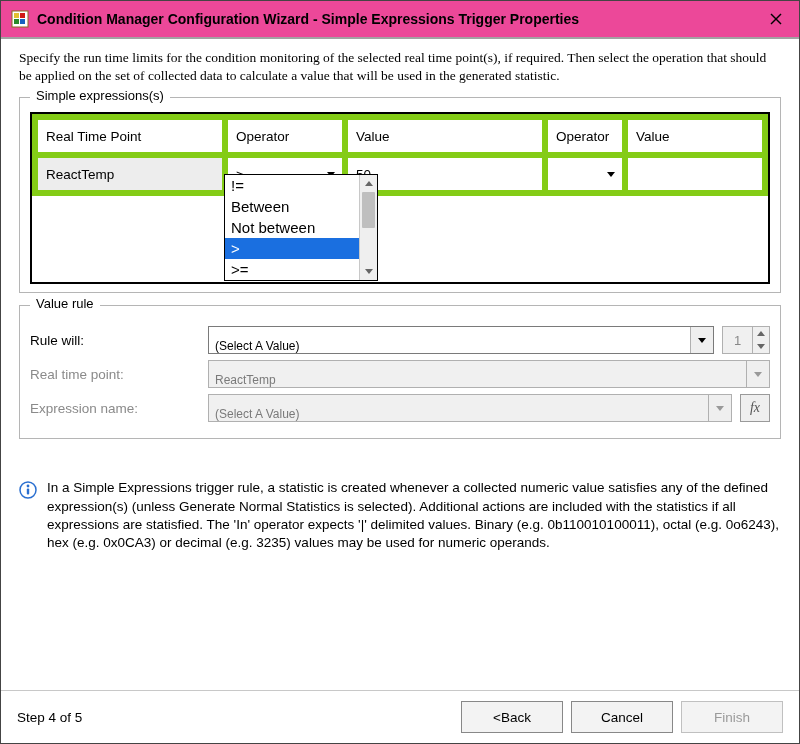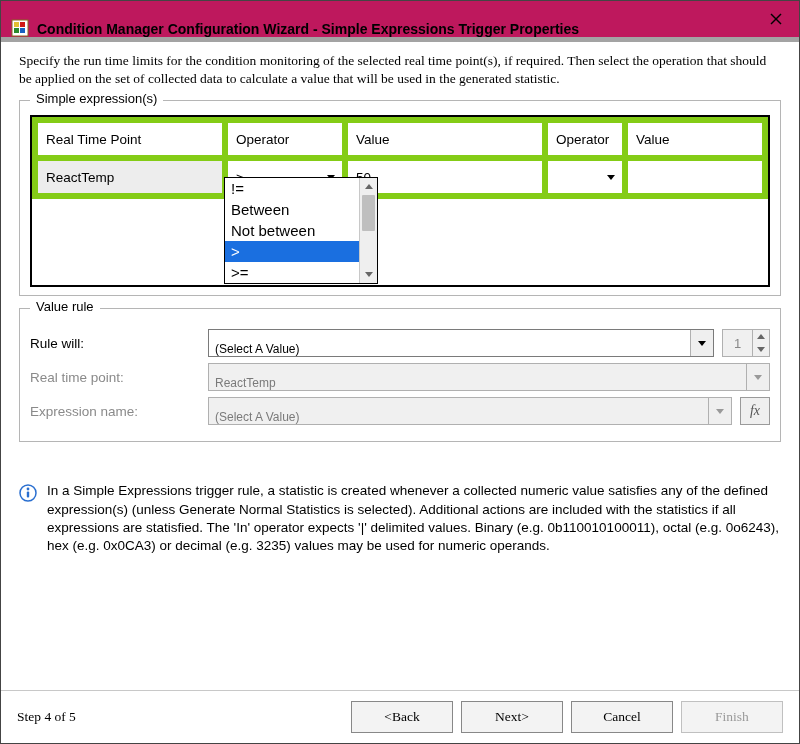--- a/index.html
+++ b/index.html
@@ -17,23 +17,23 @@
     box-sizing: border-box;
     position: relative;
     background: #fff;
     display: flex;
     flex-direction: column;
   }
   
   .titlebar {
     height: 36px;
     display: flex;
-    align-items: flex-end;
-    border-bottom: 5px solid #a3a3a3;
-    background: #be185d;
+    align-items: center;
+    border-bottom: 2px solid #a3a3a3;
+    background: #ec4899;
   }
   .titlebar .app-icon {
     width: 18px; height: 18px;
     margin: 0 8px 0 10px;
     display: inline-block;
   }
   .titlebar .title {
     font-weight: 600;
     font-size: 14px;
     flex: 1;
@@ -244,21 +244,20 @@
     flex-shrink: 0;
     margin-top: 2px;
   }
   
   .footer {
     border-top: 1px solid #c8c8c8;
     padding: 10px 16px;
     display: flex;
     align-items: center;
     gap: 8px;
-    font-family: Liberation Serif, serif;
   }
   .footer .step { flex: 1; font-size: 13.5px; }
   .wbtn {
     min-width: 100px;
     height: 30px;
     border: 1px solid #888;
     background: #f3f3f3;
     display:flex; align-items:center; justify-content:center;
     font-size: 13.5px;
     cursor: pointer;
@@ -287,21 +286,21 @@
         <line x1="11" y1="1" x2="1" y2="11" stroke="#000" stroke-width="1.4"></line>
       </svg>
     </div>
   </div>
 
   <div class="body">
 
     <div class="intro">Specify the run time limits for the condition monitoring of the selected real time point(s), if required. Then select the operation that should be applied on the set of collected data to calculate a value that will be used in the generated statistic.</div>
 
     <div class="group" style="padding-bottom:8px;">
-      <div class="legend">Simple expression(s)</div>
+      <div class="legend">Simple expressions(s)</div>
 
       <div class="expr-wrap">
         <table class="expr-table">
           <colgroup>
             <col style="width:190px">
             <col style="width:120px">
             <col style="width:200px">
             <col style="width:80px">
             <col>
           </colgroup>
@@ -415,18 +414,17 @@
         </svg>
       </span>
       <div>In a Simple Expressions trigger rule, a statistic is created whenever a collected numeric value satisfies any of the defined expression(s) (unless Generate Normal Statistics is selected). Additional actions are included with the statistics if all expressions are statisfied. The 'In' operator expects '|' delimited values. Binary (e.g. 0b110010100011), octal (e.g. 0o6243), hex (e.g. 0x0CA3) or decimal (e.g. 3235) values may be used for numeric operands.</div>
     </div>
 
   </div>
 
   <div class="footer">
     <div class="step">Step 4 of 5</div>
     <div class="wbtn">&lt;Back</div>
-    <div class="wbtn">Next&gt;</div>
     <div class="wbtn">Cancel</div>
     <div class="wbtn disabled">Finish</div>
   </div>
 
 </div>
 
 </body></html>

